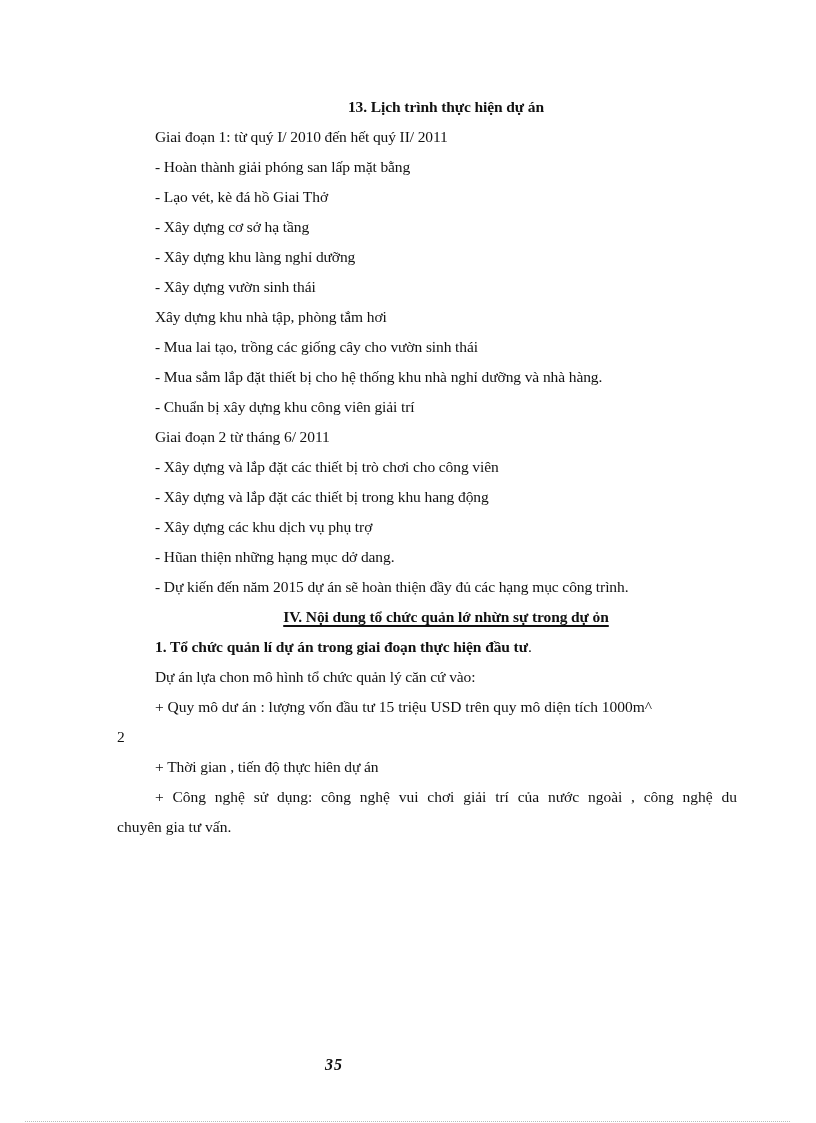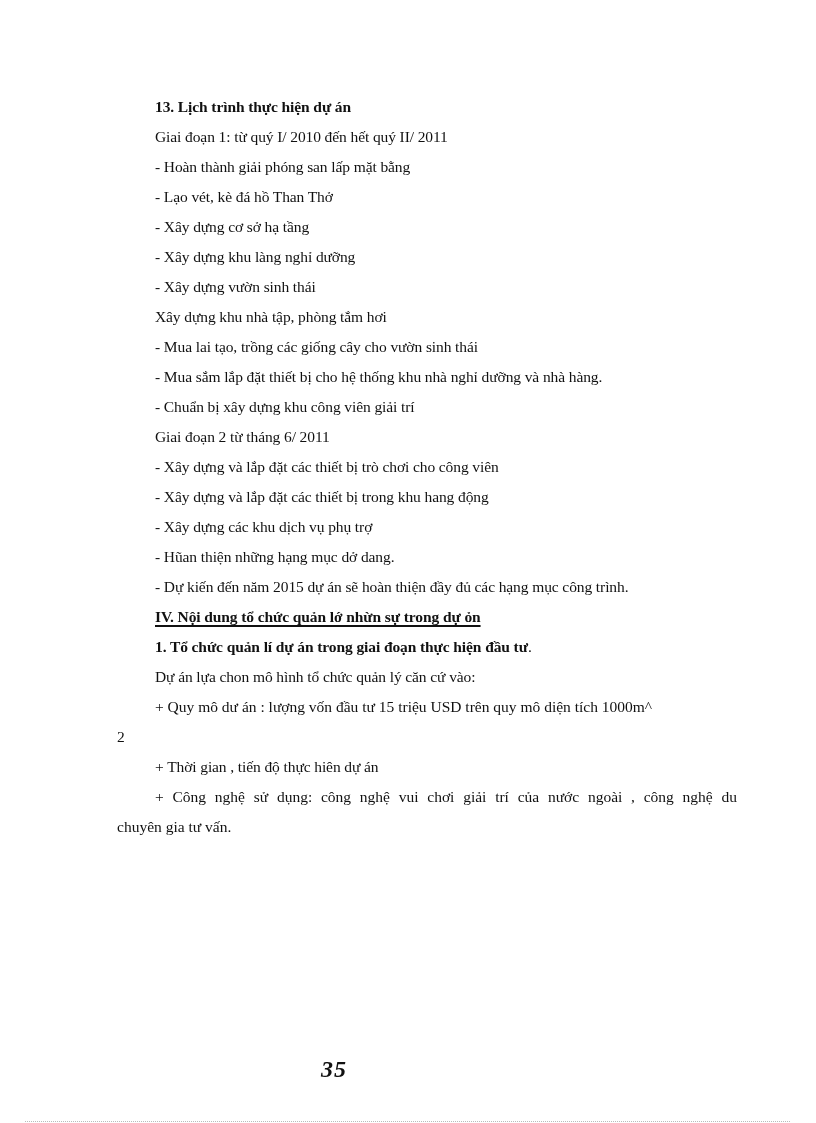--- a/index.html
+++ b/index.html
@@ -29,21 +29,21 @@
       width: 620px;
     }
     .line {
       font-size: 15.5px;
       line-height: 30px;
       height: 30px;
       white-space: nowrap;
       letter-spacing: -0.1px;
     }
     .indent { padding-left: 38px; }
-    .bold { font-weight: bold; }
+    .bold { font-weight: bold; text-align: center; }
     .underline {
       text-decoration: underline;
       text-decoration-thickness: 1.5px;
       text-underline-offset: 3px;
     }
     .para-wrap {
       font-size: 15.5px;
       line-height: 30px;
     }
     .para-wrap .first {
@@ -65,21 +65,21 @@
       display: block;
       height: 30px;
       white-space: nowrap;
     }
     .page-number {
       position: absolute;
       left: 0;
       width: 668px;
       top: 1056px;
       text-align: center;
-      font-size: 24px;
+      font-size: 16px;
       font-weight: bold;
       font-style: italic;
       letter-spacing: 1px;
     }
     .footer-rule {
       position: absolute;
       left: 25px;
       width: 765px;
       top: 1121px;
       height: 0;
@@ -89,21 +89,21 @@
 </head>
 <body>
 
 <div class="page">
   <div class="content">
 
     <div class="line indent bold">13. Lịch trình thực hiện dự án</div>
     <div class="line indent">Giai đoạn 1: từ quý I/ 2010 đến hết quý II/ 2011</div>
 
     <div class="line indent">- Hoàn thành giải phóng san lấp mặt bằng</div>
-    <div class="line indent">- Lạo vét, kè đá hồ Than  Thở</div>
+    <div class="line indent">- Lạo vét, kè đá hồ Giai  Thở</div>
     <div class="line indent">- Xây  dựng cơ sở hạ tầng</div>
     <div class="line indent">- Xây  dựng khu  làng nghỉ dưỡng</div>
     <div class="line indent">- Xây  dựng vườn  sinh thái</div>
     <div class="line indent">Xây dựng khu nhà tập, phòng tắm hơi</div>
     <div class="line indent">- Mua lai tạo, trồng các giống cây cho vườn  sinh thái</div>
     <div class="line indent">- Mua sắm lắp đặt thiết bị cho hệ thống khu nhà nghỉ dưỡng và nhà hàng.</div>
     <div class="line indent">- Chuẩn  bị xây dựng khu công viên giải trí</div>
 
 
     <div class="line indent">Giai đoạn 2 từ tháng 6/ 2011</div>

